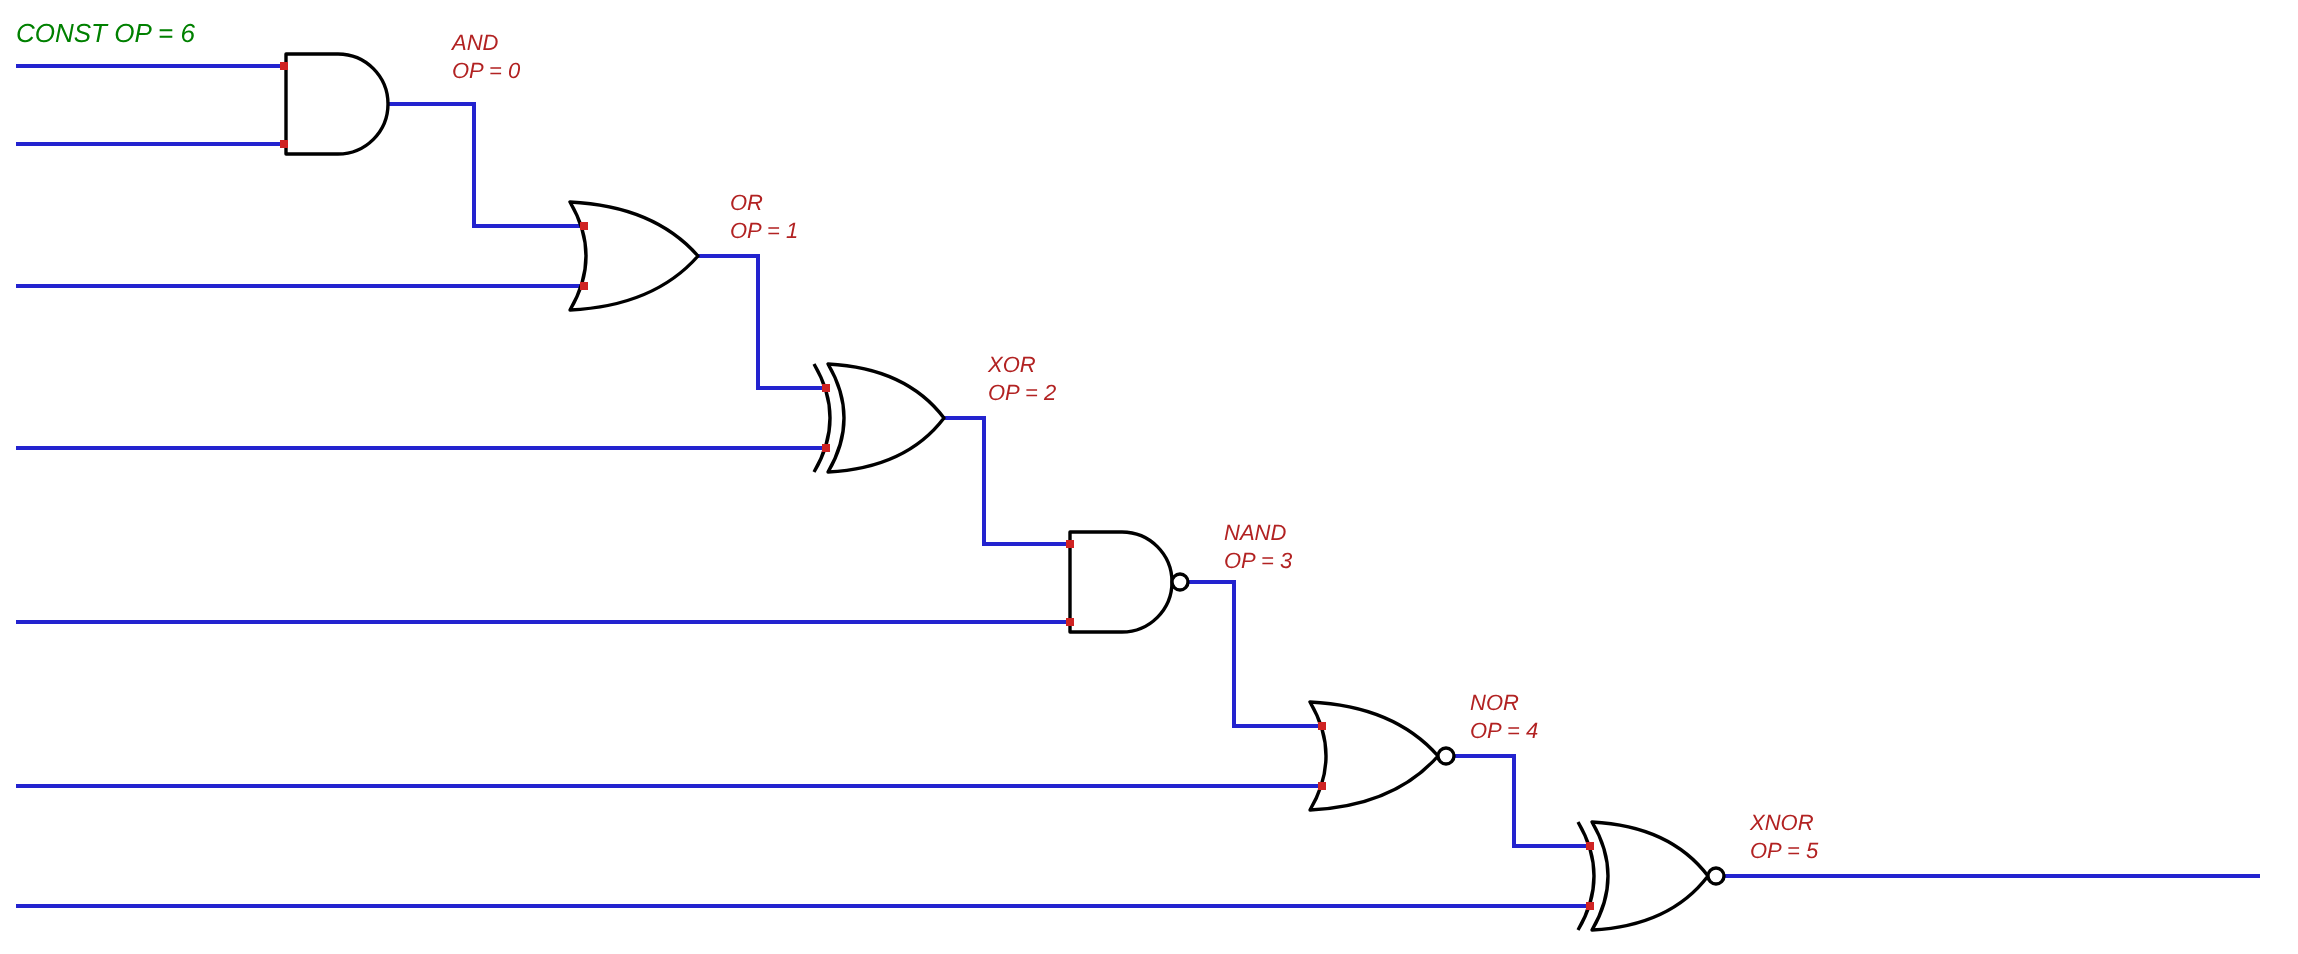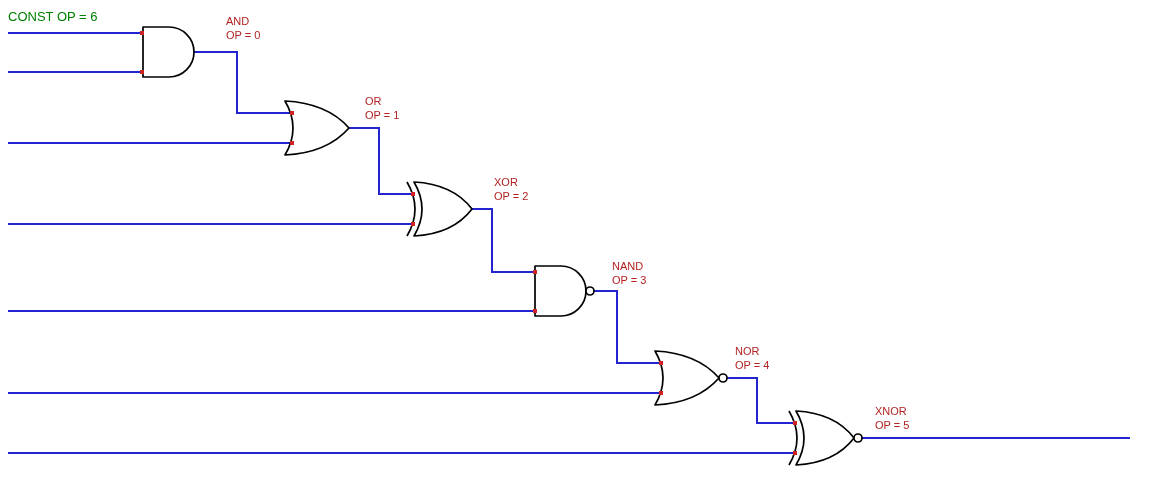--- a/index.html
+++ b/index.html
@@ -7,20 +7,21 @@
     padding: 0;
     background: var(--color-background, #ffffff);
   }
   .canvas {
     position: relative;
     width: 1149px;
     height: 477px;
     background: var(--color-background, #ffffff);
     font-family: "Liberation Sans", sans-serif;
     overflow: hidden;
+    font-style: italic;
   }
   svg { display: block; }
   .wire {
     stroke: var(--color-wire, #2323cf);
     stroke-width: 2;
     fill: none;
   }
   .gate-body {
     stroke: var(--color-gate, #000000);
     stroke-width: 1.7;

